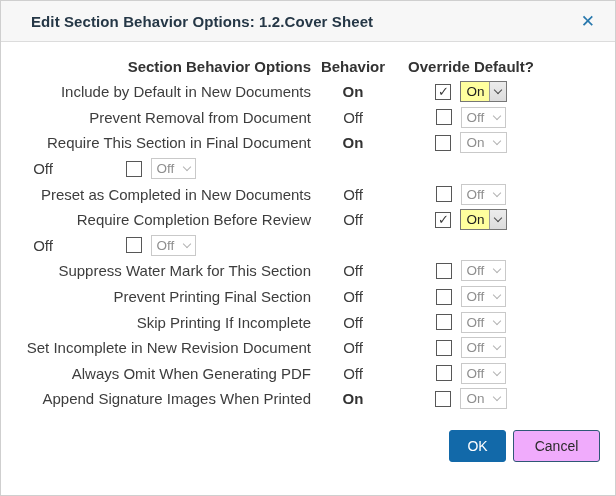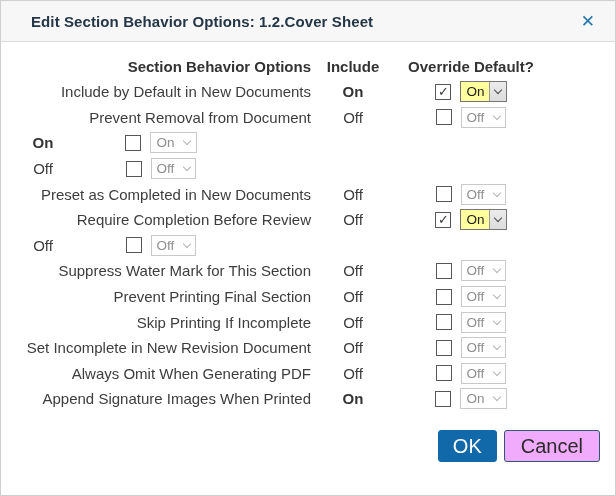--- a/index.html
+++ b/index.html
@@ -129,21 +129,21 @@
   .footer {
     position: absolute;
     top: 429px;
     right: 15px;
     display: flex;
     gap: 7px;
   }
   .btn {
     height: 32px;
     font-family: "Liberation Sans", "DejaVu Sans", sans-serif;
-    font-size: 20px;
+    font-size: 14px;
     border-radius: 3px;
     cursor: pointer;
     display: inline-flex;
     align-items: center;
     justify-content: center;
   }
   .btn-ok {
     min-width: 57px;
     background: #1269a9;
     color: #ffffff;
@@ -164,21 +164,21 @@
 <div class="dialog">
 
   <div class="titlebar">
     <div class="title">Edit Section Behavior Options: 1.2.Cover Sheet</div>
     <div class="close">✕</div>
   </div>
 
   <div class="content">
     <div class="trow header">
       <div class="col-label">Section Behavior Options</div>
-      <div class="col-default">Include</div>
+      <div class="col-default">Behavior</div>
       <div class="col-override">Override Default?</div>
     </div>
     <div id="rows-container">
         <div class="trow">
           <div class="col-label">Include by Default in New Documents</div>
           <div class="col-default bold">On</div>
           <div class="col-override">
             <div class="cb checked">
               <span class="mark">✓</span>
             </div>
@@ -197,20 +197,21 @@
             <div class="cb"></div>
             <div class="select disabled">
               <span class="val">Off</span>
               <span class="arrow">
                 <span class="chev"></span>
               </span>
             </div>
           </div>
         </div>
         <div class="trow">
+          <div class="col-label">Require This Section in Final Document</div>
           <div class="col-default bold">On</div>
           <div class="col-override">
             <div class="cb"></div>
             <div class="select disabled">
               <span class="val">On</span>
               <span class="arrow">
                 <span class="chev"></span>
               </span>
             </div>
           </div>

